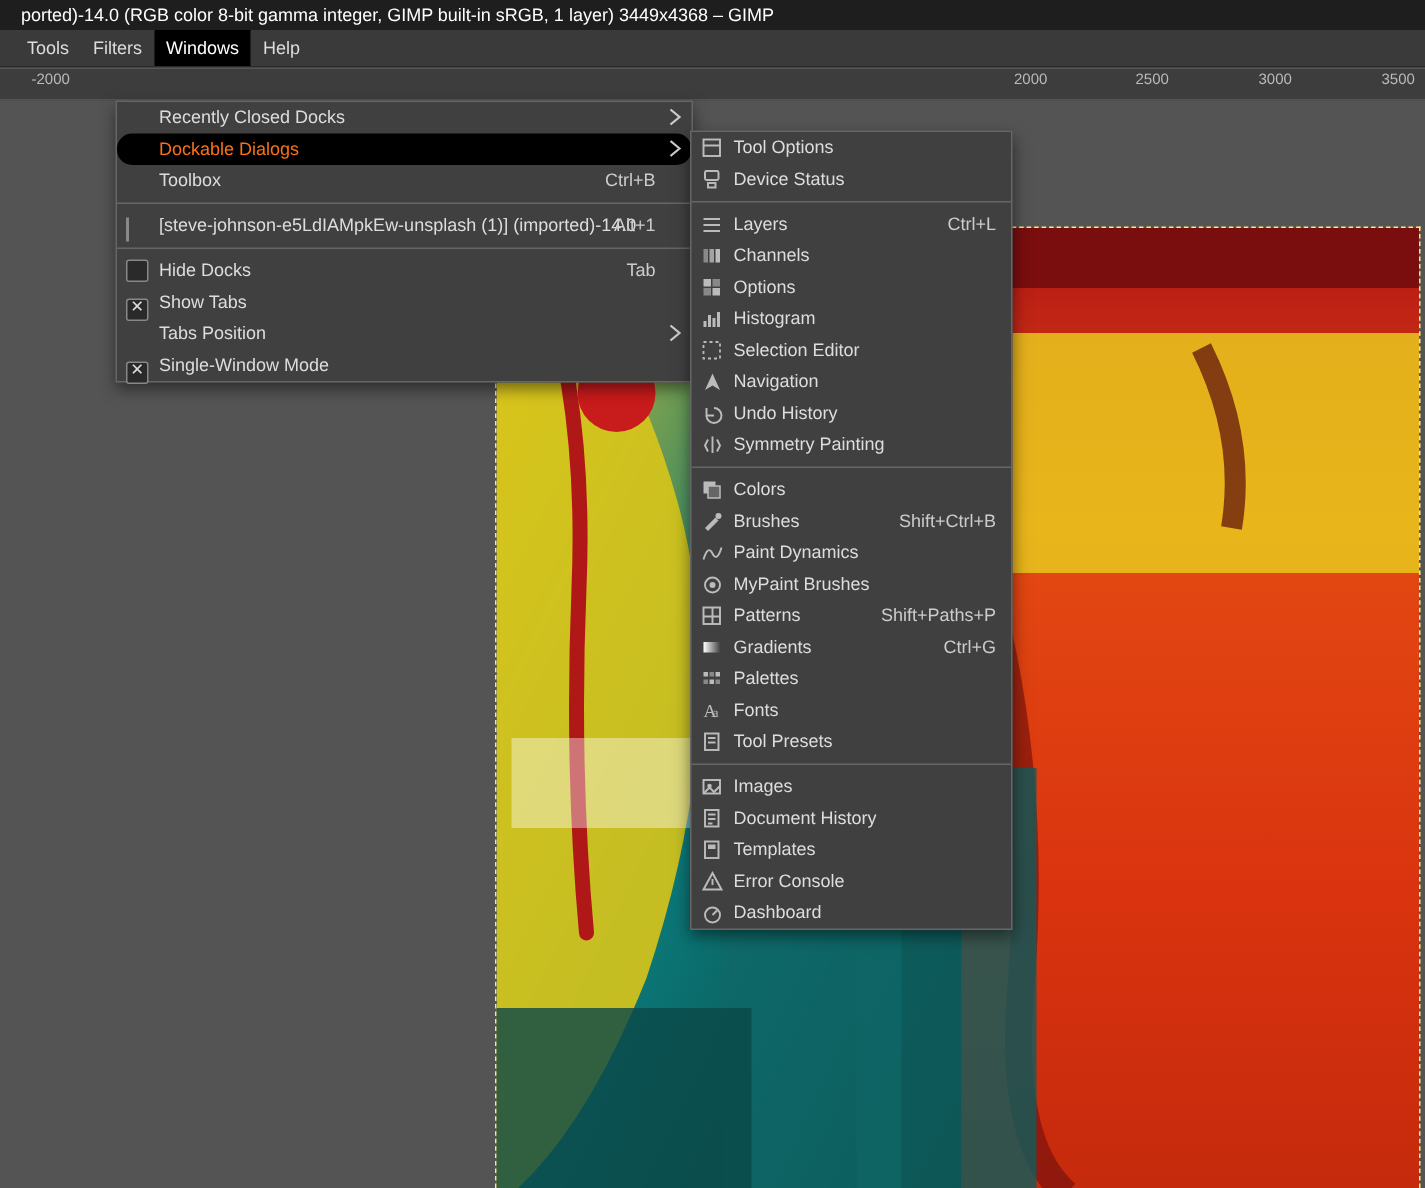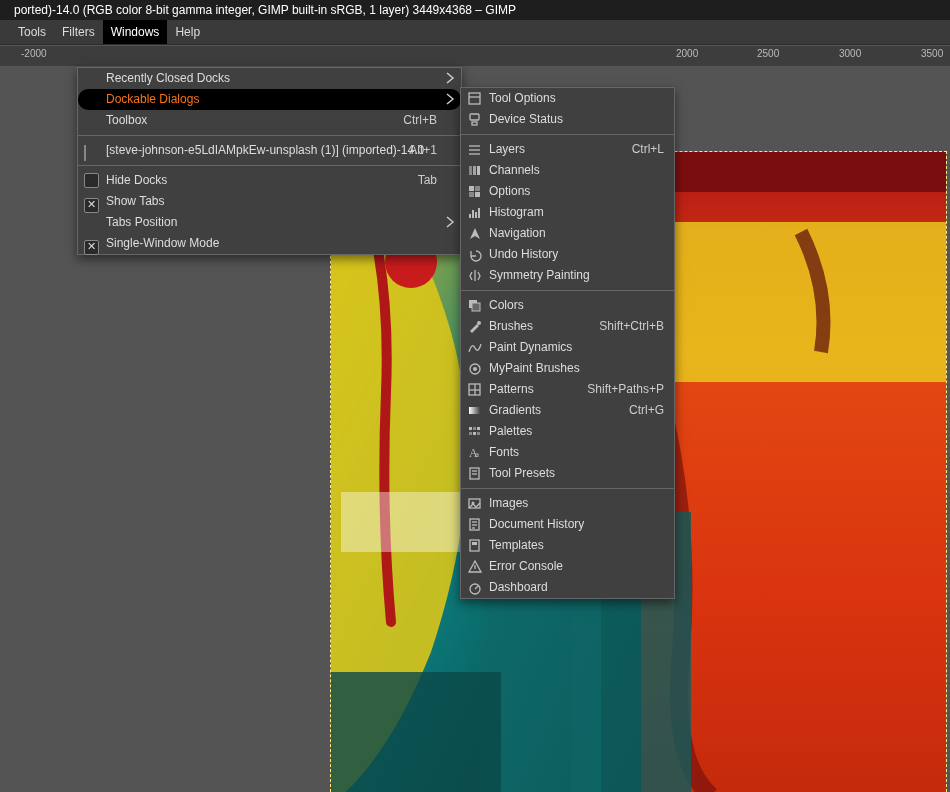--- a/index.html
+++ b/index.html
@@ -132,20 +132,23 @@
             <rect x="2" y="8" width="5" height="5" fill="#888"></rect>
             <rect x="8" y="8" width="5" height="5" fill="#bbb"></rect>
           </svg></span><span>Options</span></div>
       <div class="srow"><span class="ic"><svg width="15" height="15">
             <rect x="2" y="9" width="2" height="4" fill="#bbb"></rect>
             <rect x="5" y="5" width="2" height="8" fill="#bbb"></rect>
             <rect x="8" y="7" width="2" height="6" fill="#bbb"></rect>
             <rect x="11" y="3" width="2" height="10" fill="#bbb"></rect>
           </svg></span><span>Histogram</span></div>
       <div class="srow"><span class="ic"><svg width="15" height="15">
+            <rect x="2" y="2" width="11" height="11" stroke="#bbb" stroke-width="1.2" stroke-dasharray="2 2" fill="none"></rect>
+          </svg></span><span>Selection Editor</span></div>
+      <div class="srow"><span class="ic"><svg width="15" height="15">
             <path d="M8 2 L13 13 L8 10 L3 13 Z" fill="#bbb"></path>
           </svg></span><span>Navigation</span></div>
       <div class="srow"><span class="ic"><svg width="15" height="15">
             <path d="M9 4 A5 5 0 1 1 4 9" stroke="#bbb" stroke-width="1.3" fill="none"></path>
             <path d="M4 4 L4 9 L9 9" stroke="#bbb" stroke-width="1.3" fill="none"></path>
           </svg></span><span>Undo History</span></div>
       <div class="srow"><span class="ic"><svg width="15" height="15">
             <line x1="8" y1="2" x2="8" y2="13" stroke="#bbb" stroke-width="1.3" fill="none"></line>
             <path d="M5 4 L3 8 L5 12" stroke="#bbb" stroke-width="1.3" fill="none"></path>
             <path d="M11 4 L13 8 L11 12" stroke="#bbb" stroke-width="1.3" fill="none"></path>

